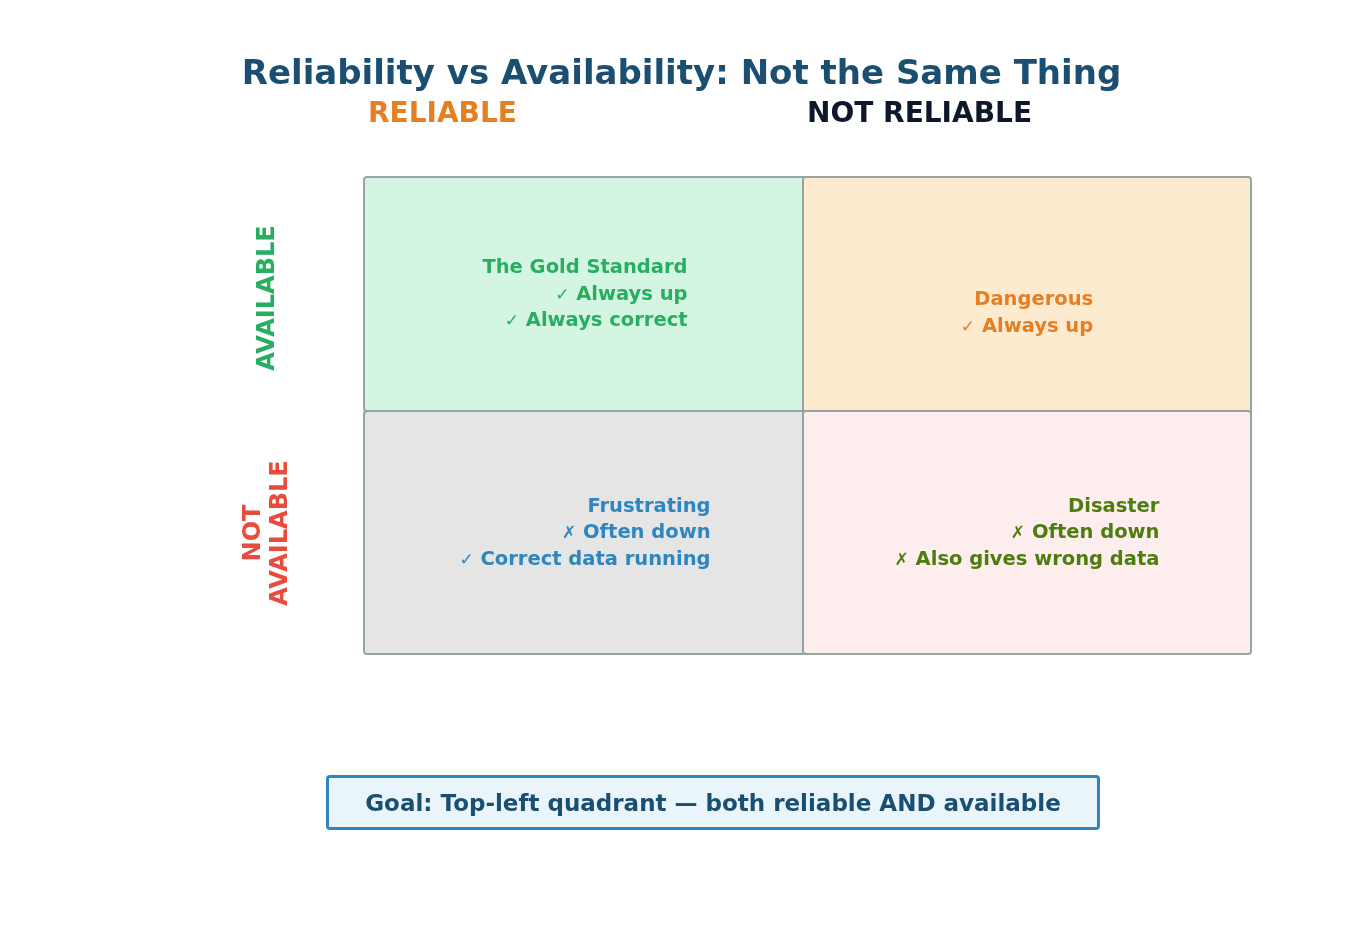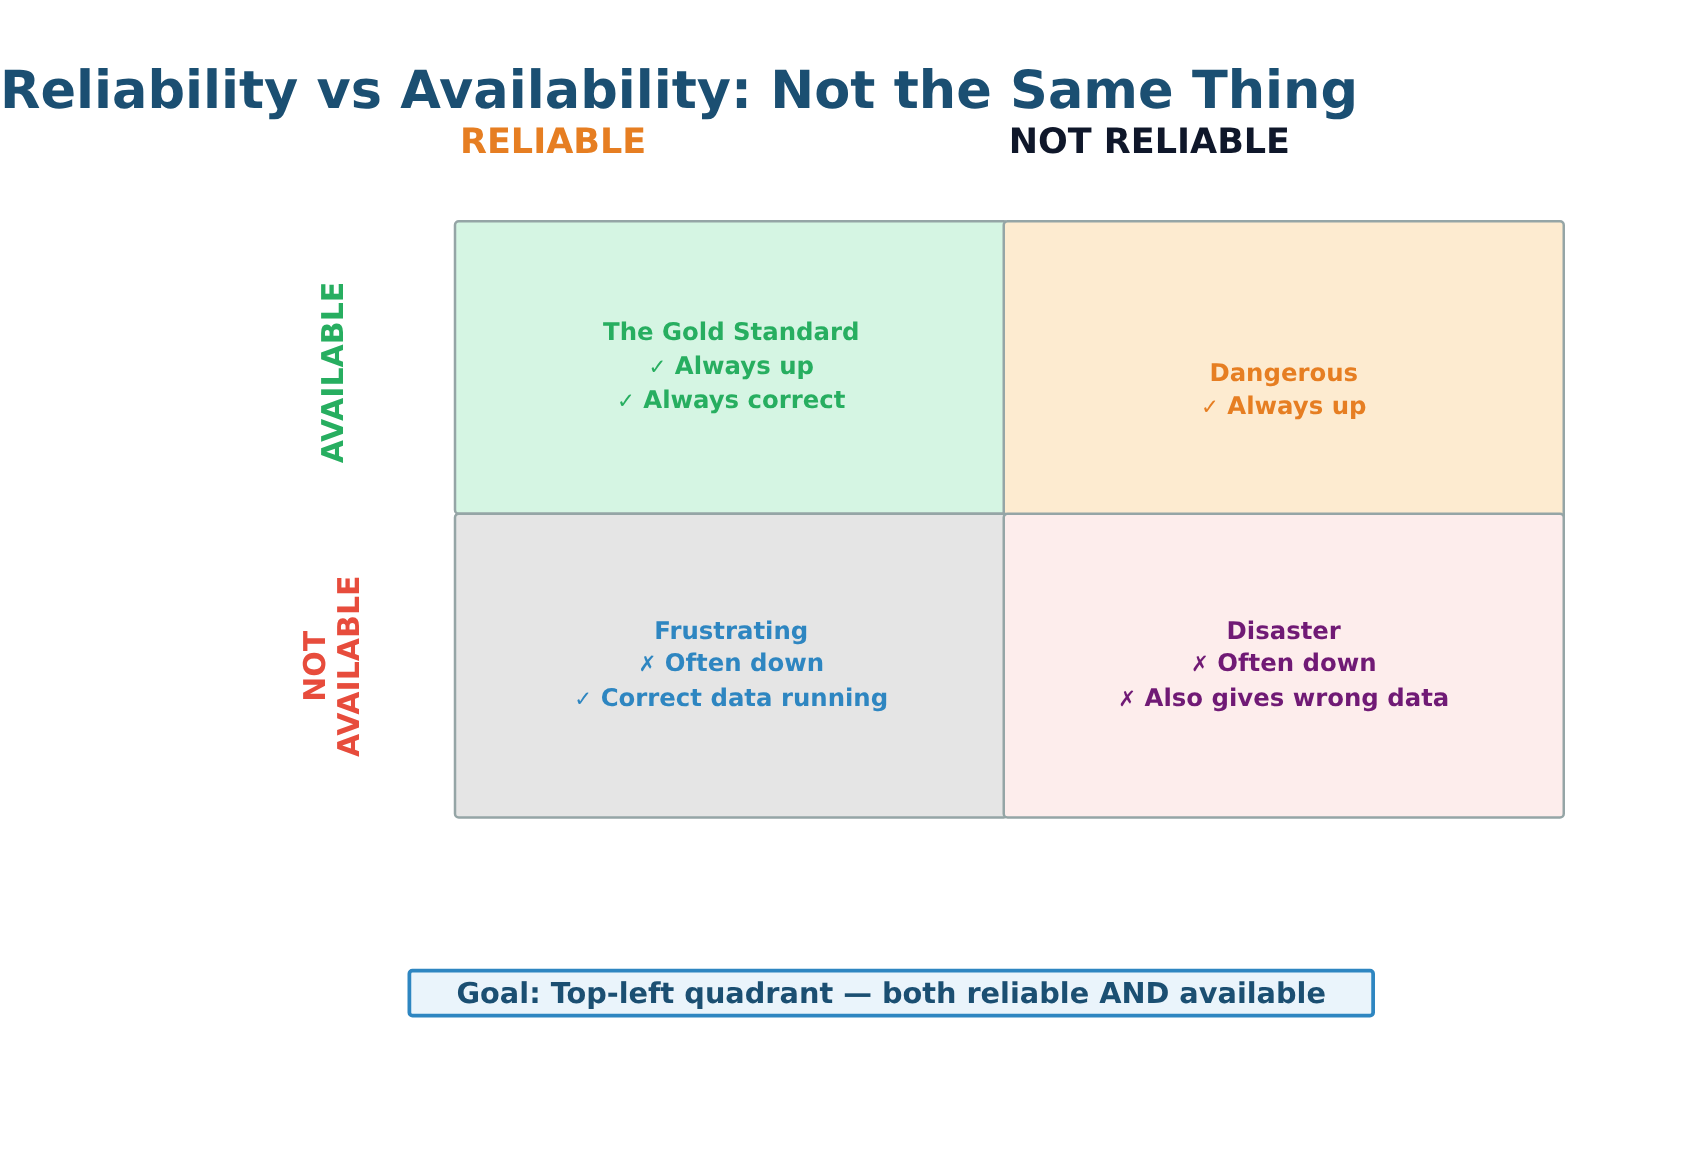--- a/index.html
+++ b/index.html
@@ -13,21 +13,22 @@
       position: relative;
       overflow: hidden;
       font-family: "DejaVu Sans", sans-serif;
       font-weight: bold;
     }
     .title {
       position: absolute;
       left: 0;
       width: 1363px;
       top: 49px;
-      font-size: 42px;
+      text-align: center;
+      font-size: 34px;
       line-height: 46px;
       color: #1b4f72;
       white-space: nowrap;
     }
     .col-header {
       position: absolute;
       top: 96px;
       width: 440px;
       text-align: left;
       font-size: 28px;
@@ -56,31 +57,31 @@
       display: flex;
       align-items: center;
       justify-content: center;
     }
     .quad-text {
       text-align: center;
       font-size: 19.5px;
       line-height: 26.5px;
       white-space: nowrap;
     }
-    .quad-text .line { display: block; }
+    .quad-text .line { display: block; text-align: right; }
     .quad-text .mark {
       font-weight: normal;
       font-size: 17px;
     }
     .goal-box {
       position: absolute;
       left: 326px;
       top: 775px;
       width: 774px;
-      height: 39px;
+      height: 55px;
       box-sizing: border-box;
       border: 3px solid #2e86c1;
       border-radius: 4px;
       background: #eaf4fb;
       display: flex;
       align-items: center;
       justify-content: center;
       font-size: 23px;
       color: #1b4f72;
       white-space: nowrap;
@@ -130,21 +131,21 @@
       <span>Often down</span>
     </span>
     <span class="line">
       <span class="mark">✓</span>
       <span>Correct data running</span>
     </span>
   </div>
 </div>
 
 <div class="quad" style="left:802px; top:410px; width:450px; height:245px; background:#fdedec;">
-  <div class="quad-text" style="color:#701a75;">
+  <div class="quad-text" style="color:#4d7c0f;">
     <span class="line">Disaster</span>
     <span class="line">
       <span class="mark">✗</span>
       <span>Often down</span>
     </span>
     <span class="line">
       <span class="mark">✗</span>
       <span>Also gives wrong data</span>
     </span>
   </div>

